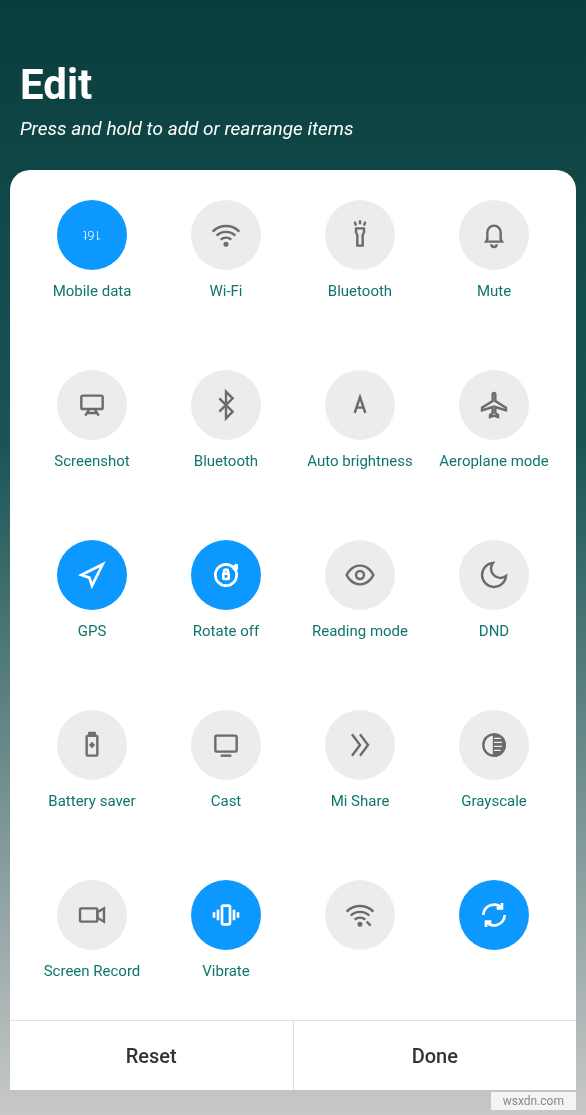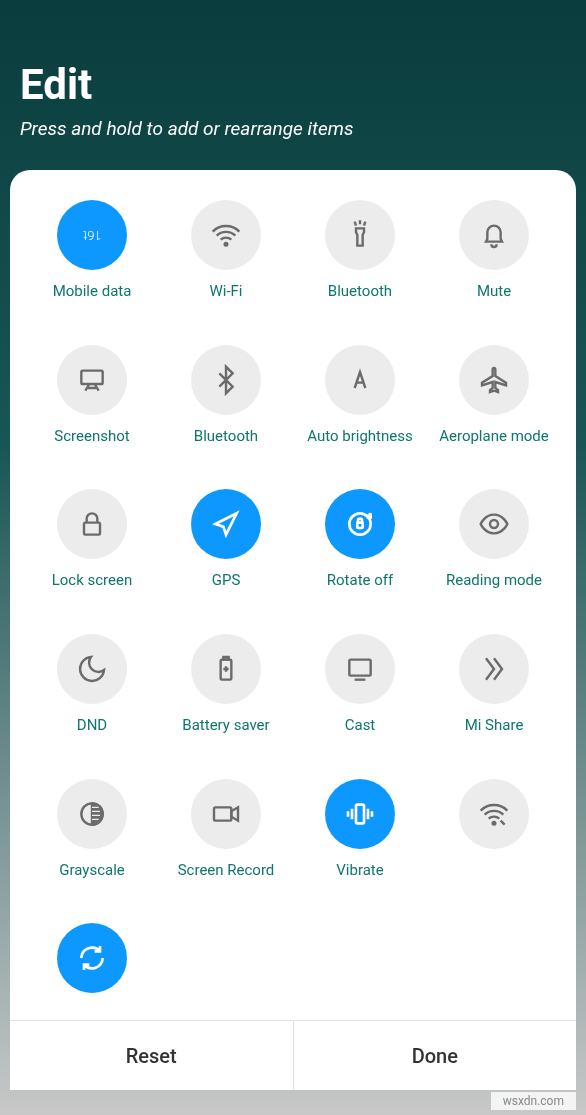--- a/index.html
+++ b/index.html
@@ -198,29 +198,20 @@
 
     <div class="tile">
       <div class="tile-icon inactive">
         <svg viewBox="0 0 24 24" stroke-width="1.8" fill="#6b6b6b">
             <path d="M21 14l-8-5V4a1 1 0 0 0-2 0v5l-8 5v2l8-2.5V18l-2 1.5V21l3-1 3 1v-1.5L13 18v-4.5l8 2.5z"></path>
           </svg>
       </div>
       <span class="tile-label">Aeroplane mode</span>
     </div>
 
-    <div class="tile">
-      <div class="tile-icon inactive">
-        <svg viewBox="0 0 24 24" stroke-width="1.8">
-            <rect x="6" y="11" width="12" height="9" rx="1"></rect>
-            <path d="M8 11V8a4 4 0 0 1 8 0v3"></path>
-          </svg>
-      </div>
-      <span class="tile-label">Lock screen</span>
-    </div>
 
     <div class="tile">
       <div class="tile-icon active">
         <svg viewBox="0 0 24 24" stroke-width="2">
             <path d="M4 12l16-8-8 16-2-6z"></path>
           </svg>
       </div>
       <span class="tile-label">GPS</span>
     </div>
 

